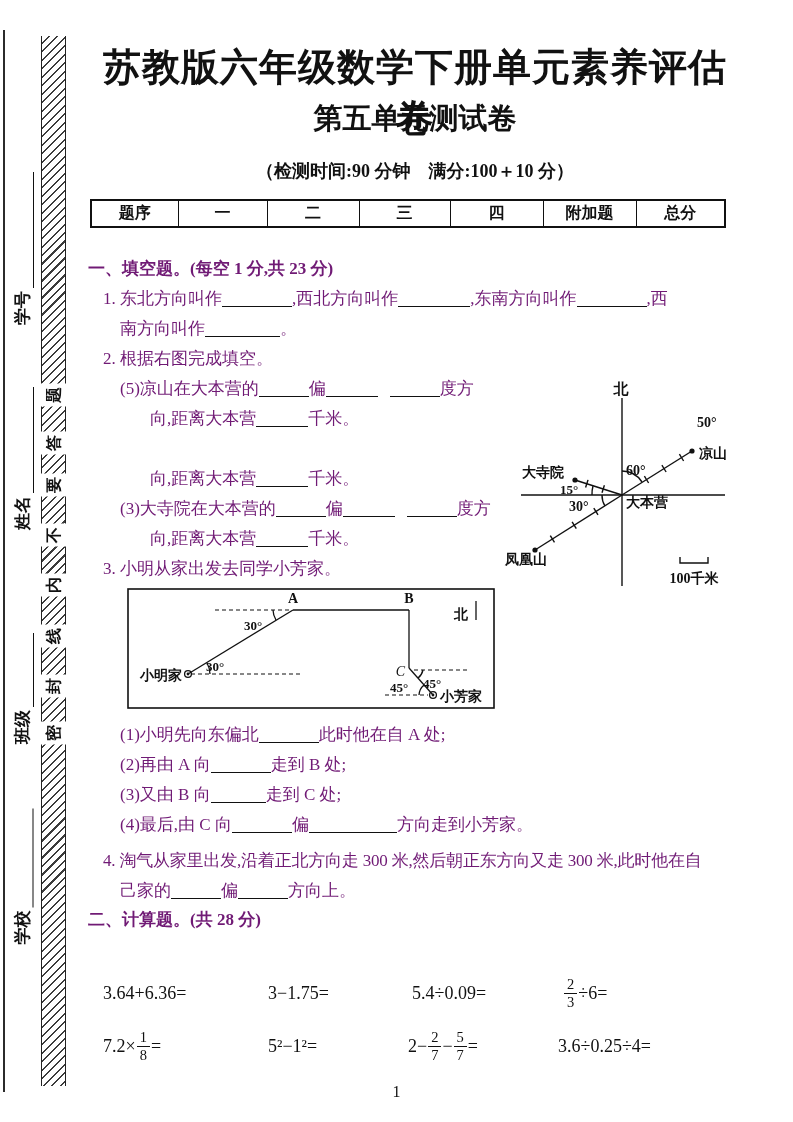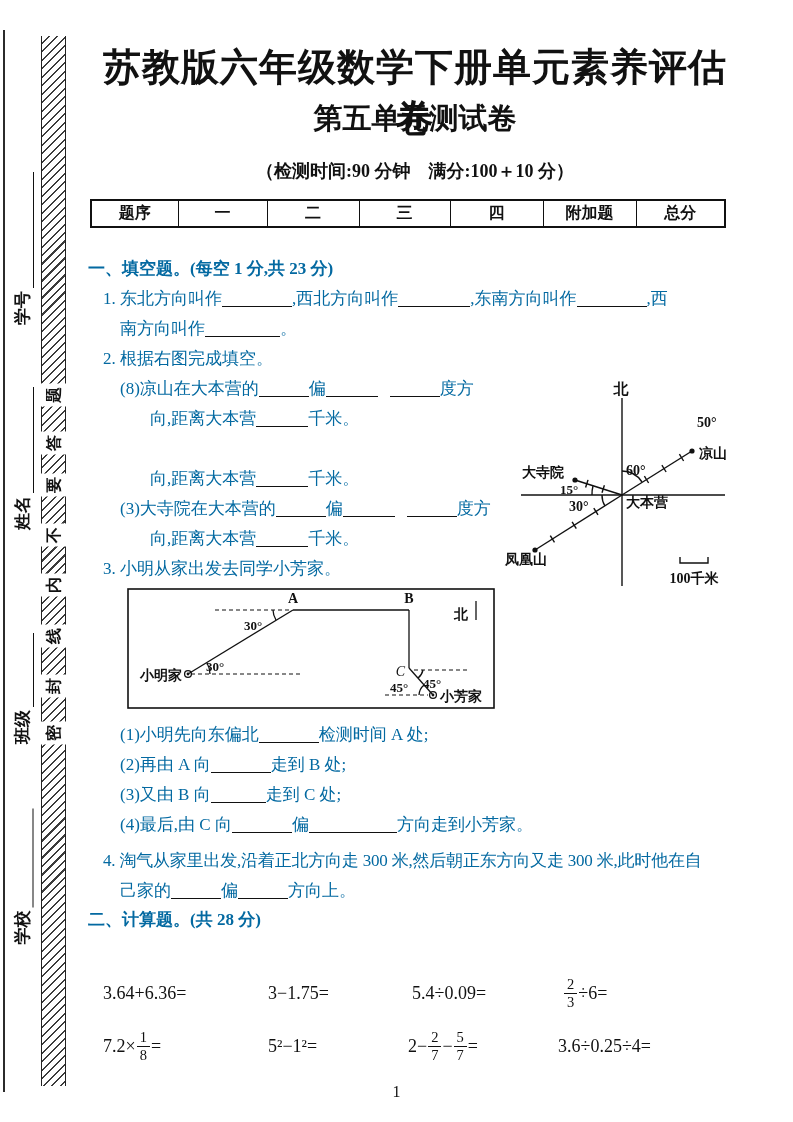--- a/index.html
+++ b/index.html
@@ -45,21 +45,21 @@
 
   
   .score-table { position:absolute; left:90px; top:199px; border-collapse:collapse; table-layout:fixed; }
   .score-table td {
     border:1.6px solid #111; height:25px; text-align:center;
     font-size:16px; font-weight:bold; padding:0;
   }
   .score-table { border:2px solid #111; }
 
   
-  .tline { position:absolute; white-space:nowrap; font-size:17px; color:#0369a1; }
+  .tline { position:absolute; white-space:nowrap; font-size:17px; color:#701a75; }
   .b { font-weight:bold; }
   .bl { display:inline-block; border-bottom:1.6px solid #111; height:16px; vertical-align:-3px; }
   .gap { display:inline-block; width:12px; }
 
   
   .diagram { position:absolute; }
   svg text { font-family:"Liberation Serif","DejaVu Serif",serif; fill:#111; }
 
   
   .expr {
@@ -139,21 +139,21 @@
   <div class="tline" style="left:103px; top:287px">
     <span>1. 东北方向叫作</span><span class="bl" style="width:70px"></span><span>,西北方向叫作</span><span class="bl" style="width:72px"></span><span>,东南方向叫作</span><span class="bl" style="width:70px"></span><span>,西</span>
   </div>
   <div class="tline" style="left:120px; top:317px">
     <span>南方向叫作</span><span class="bl" style="width:75px"></span><span>。</span>
   </div>
 
   <div class="tline" style="left:103px; top:347px">2. 根据右图完成填空。</div>
 
   <div class="tline" style="left:120px; top:377px">
-    <span>(8)凉山在大本营的</span><span class="bl" style="width:50px"></span><span>偏</span><span class="bl" style="width:52px"></span><span class="gap"></span><span class="bl" style="width:50px"></span><span>度方</span>
+    <span>(5)凉山在大本营的</span><span class="bl" style="width:50px"></span><span>偏</span><span class="bl" style="width:52px"></span><span class="gap"></span><span class="bl" style="width:50px"></span><span>度方</span>
   </div>
   <div class="tline" style="left:150px; top:407px">
     <span>向,距离大本营</span><span class="bl" style="width:52px"></span><span>千米。</span>
   </div>
 
   <div class="tline" style="left:150px; top:467px">
     <span>向,距离大本营</span><span class="bl" style="width:52px"></span><span>千米。</span>
   </div>
 
   <div class="tline" style="left:120px; top:497px">
@@ -238,21 +238,21 @@
       <text x="278" y="88" text-anchor="end" font-size="14" font-style="italic">C</text>
       <text x="79" y="83" font-size="13" font-weight="bold">30°</text>
       <text x="117" y="42" font-size="13" font-weight="bold">30°</text>
       <text x="296" y="100" font-size="13" font-weight="bold">45°</text>
       <text x="263" y="104" font-size="13" font-weight="bold">45°</text>
       <text x="313" y="113" font-size="14" font-weight="bold">小芳家</text>
     </svg>
   </div>
 
   <div class="tline" style="left:120px; top:723px">
-    <span>(1)小明先向东偏北</span><span class="bl" style="width:60px"></span><span>检测时间 A 处;</span>
+    <span>(1)小明先向东偏北</span><span class="bl" style="width:60px"></span><span>此时他在自 A 处;</span>
   </div>
   <div class="tline" style="left:120px; top:753px">
     <span>(2)再由 A 向</span><span class="bl" style="width:60px"></span><span>走到 B 处;</span>
   </div>
   <div class="tline" style="left:120px; top:783px">
     <span>(3)又由 B 向</span><span class="bl" style="width:55px"></span><span>走到 C 处;</span>
   </div>
   <div class="tline" style="left:120px; top:813px">
     <span>(4)最后,由 C 向</span><span class="bl" style="width:60px"></span><span>偏</span><span class="bl" style="width:88px"></span><span>方向走到小芳家。</span>
   </div>

